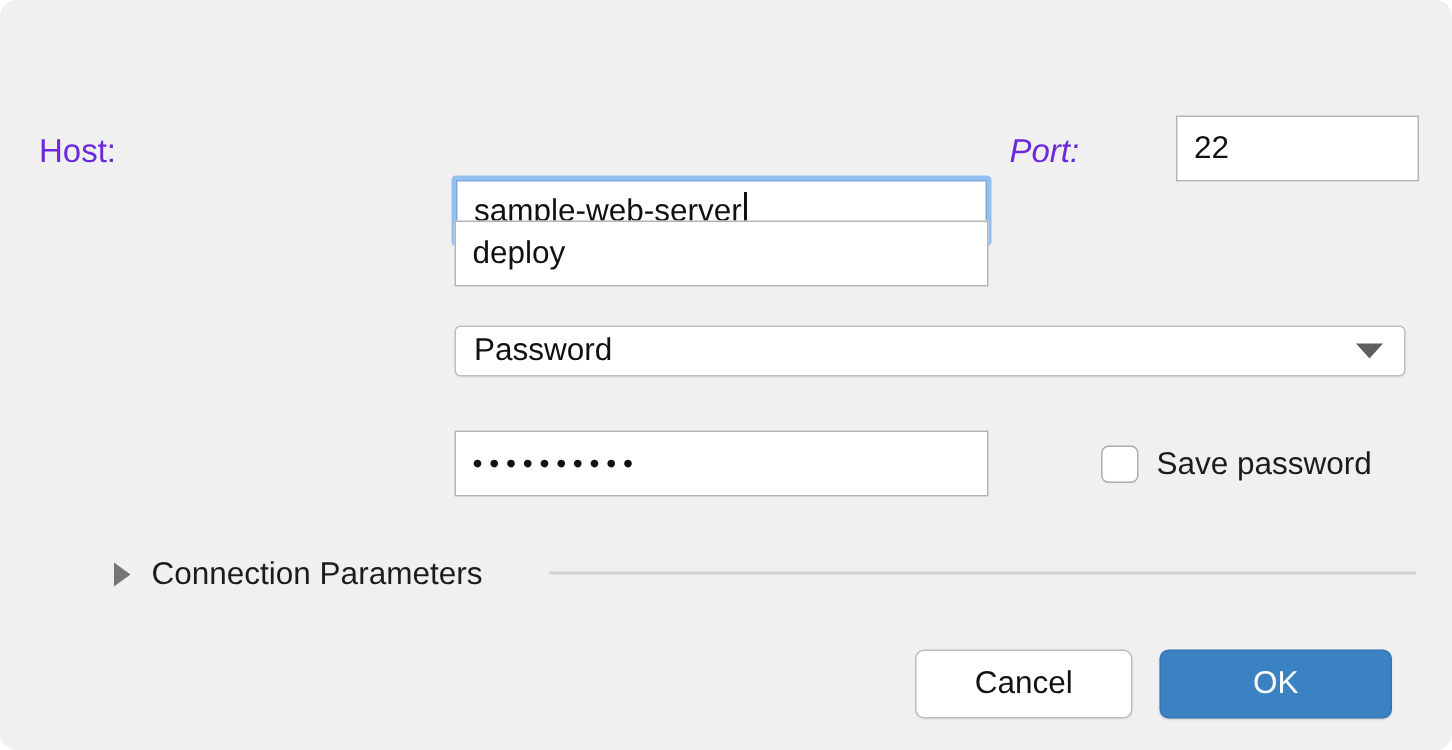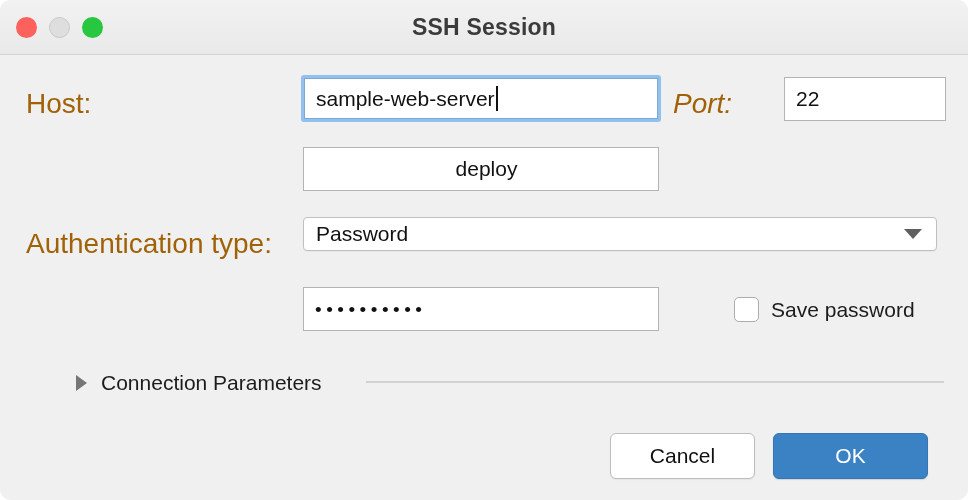--- a/index.html
+++ b/index.html
@@ -73,22 +73,22 @@
   .body {
     position: absolute;
     left: 0;
     top: 55px;
     width: 968px;
     height: 445px;
   }
 
   .label {
     position: absolute;
-    font-size: 28px;
-    color: #a16207;
+    font-size: 22px;
+    color: #6d28d9;
     white-space: nowrap;
   }
 
   .field {
     position: absolute;
     background: #ffffff;
     border: 1px solid #b4b4b4;
     box-sizing: border-box;
     font-size: 21px;
     color: #111111;
@@ -100,20 +100,21 @@
   }
 
   
   .field-focus-wrap {
     position: absolute;
     border: 3px solid #93c0ef;
     border-radius: 3px;
     box-sizing: border-box;
     background: #93c0ef;
     padding: 0;
+    margin-top: 42px;
   }
   .field-focus-wrap .field {
     position: relative;
     left: 0; top: 0;
     width: 100%;
     height: 100%;
     border: 1px solid #7aa9d8;
   }
 
   .caret {
@@ -228,50 +229,41 @@
     border: 1px solid #3276b6;
     color: #ffffff;
     box-shadow: 0 1px 1px rgba(0,0,0,0.12);
   }
 </style>
 </head>
 <body>
 
 <div class="window">
 
-  <div class="titlebar">
-    <div class="traffic">
-      <div class="light close"></div>
-      <div class="light min"></div>
-      <div class="light max"></div>
-    </div>
-    <div class="title-text">SSH Session</div>
-  </div>
 
   <div class="body">
 
     <div class="label" style="left:26px; top:33px;">Host:</div>
 
     <div class="field-focus-wrap" style="left:301px; top:20px; width:360px; height:47px;">
       <div class="field">
           <span>sample-web-server</span>
           <span class="caret"></span>
         </div>
     </div>
 
     <div class="label" style="left:673px; top:33px;font-style:italic;">Port:</div>
     <div class="field" style="left:772px; top:22px; width:162px; height:44px;margin-left:12px;">
         <span>22</span>
       </div>
 
-    <div class="field" style="left:303px; top:92px; width:356px; height:44px;justify-content:center;">
+    <div class="field" style="left:303px; top:92px; width:356px; height:44px;">
         <span>deploy</span>
       </div>
 
-    <div class="label" style="left:26px; top:173px;">Authentication type:</div>
     <div class="combo" style="left:303px; top:162px; width:634px; height:34px;">
         <span>Password</span>
         <span class="combo-arrow"></span>
       </div>
 
     <div class="field" style="left:303px; top:232px; width:356px; height:44px;">
         <span class="dots">••••••••••</span>
       </div>
 
     <div class="checkbox-row" style="left:693px; top:242px;">

